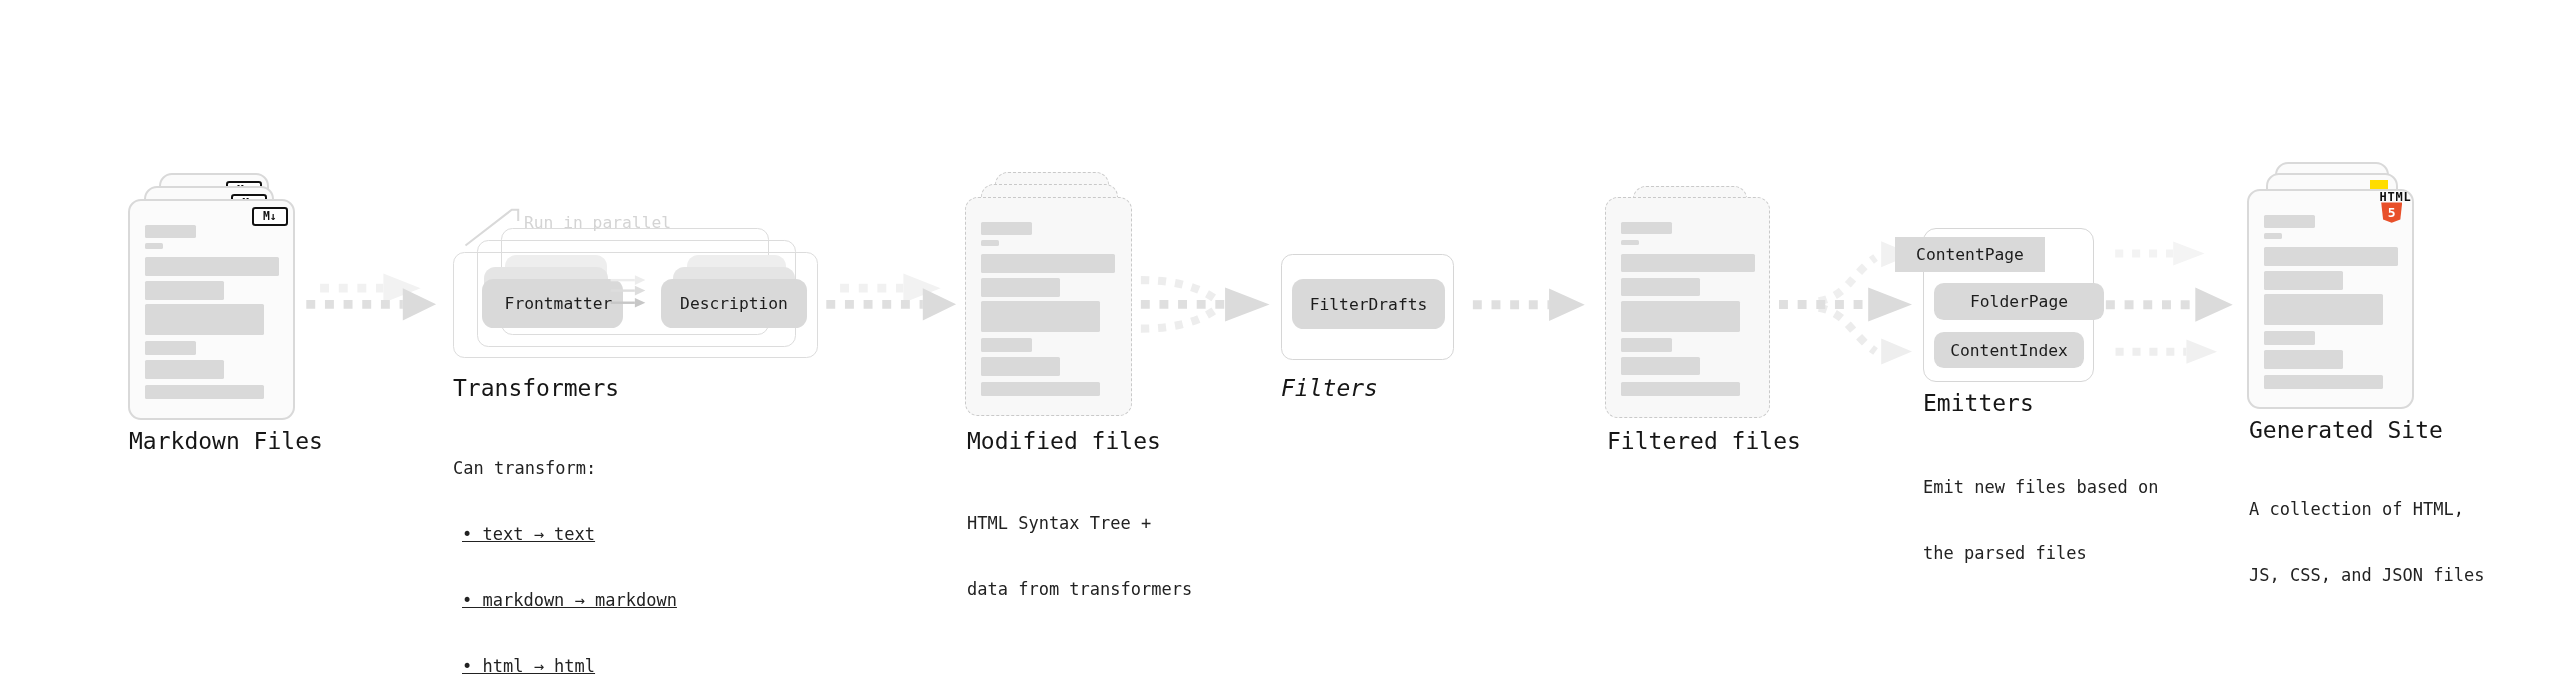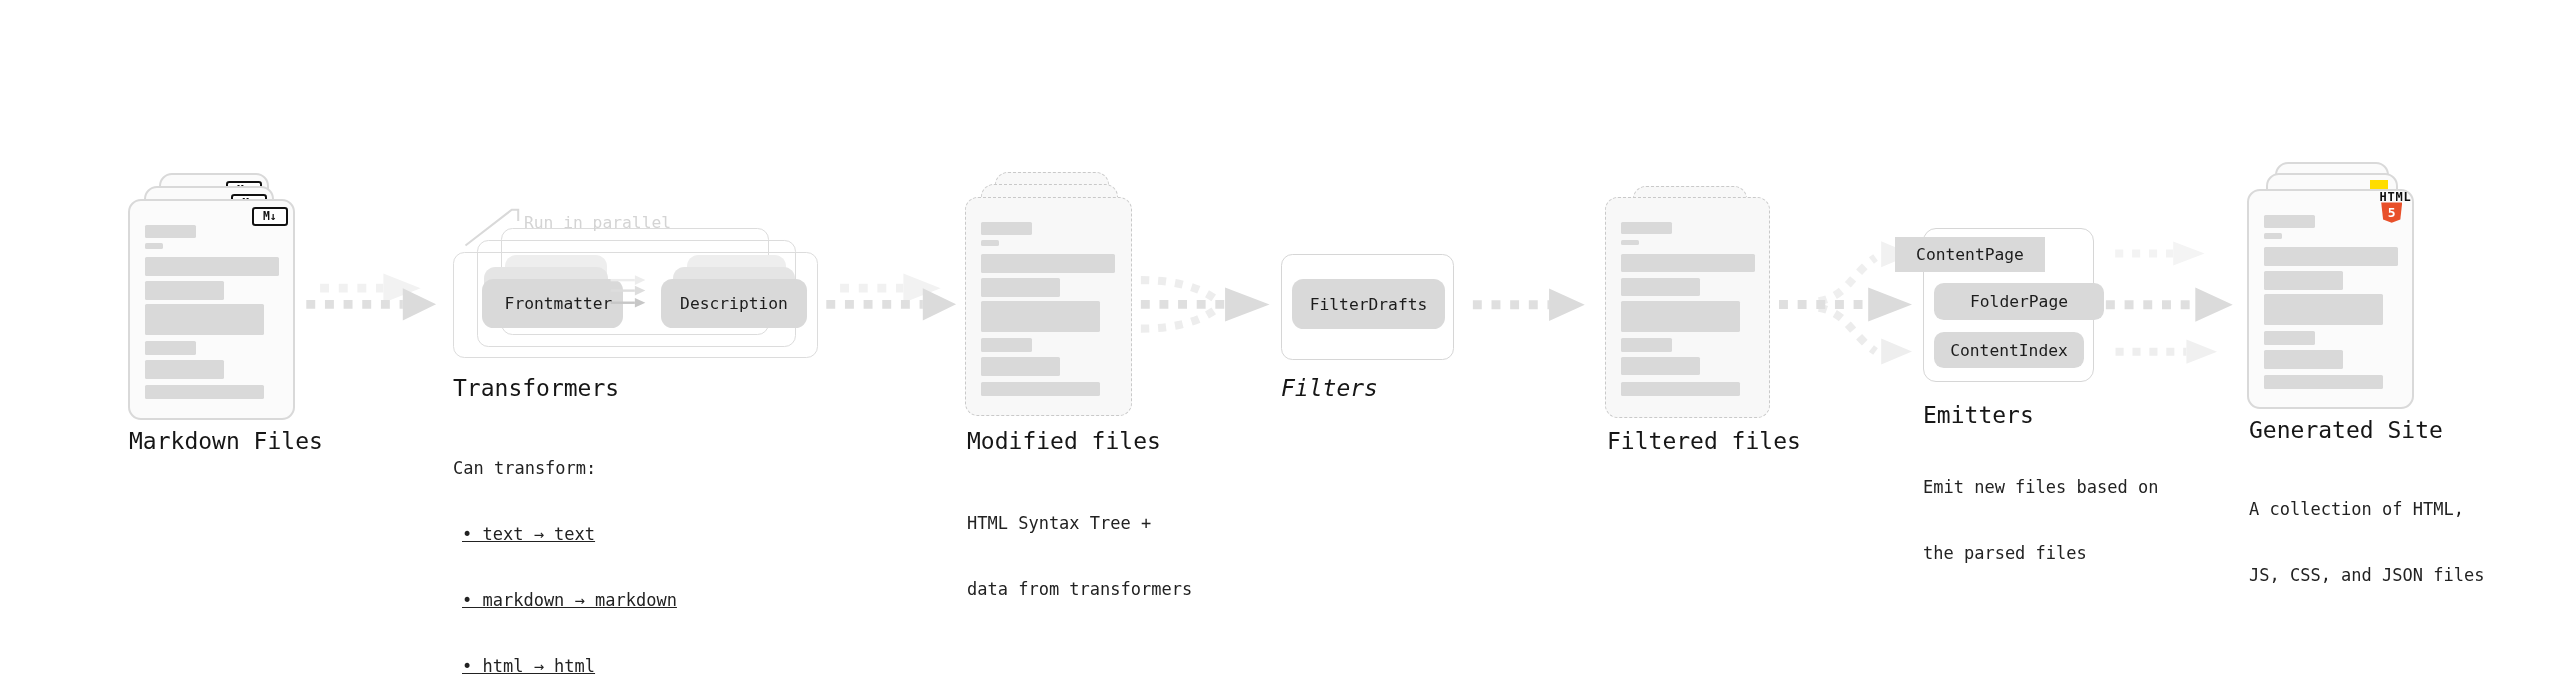--- a/index.html
+++ b/index.html
@@ -186,21 +186,21 @@
     <path d="M55,86 C90,92 95,119 125,140" fill="none" stroke="#ececec" stroke-width="10" stroke-dasharray="10 11"></path>
     <polygon points="132,124 170,140 132,156" fill="#eeeeee"></polygon>
     <line x1="6" y1="82" x2="116" y2="82" stroke="#dfdfdf" stroke-width="11" stroke-dasharray="11 12"></line>
     <polygon points="116,61 170,82 116,103" fill="#dbdbdb"></polygon>
   </svg>
 
   <div class="frame" style="left:1923px;top:228px;width:171px;height:154px;border-color:#d6d6d6;border-radius:13px;"></div>
   <div class="pill" style="left:1895px;top:237px;width:150px;height:35px;border-radius:0;">ContentPage</div>
   <div class="pill" style="left:1934px;top:283px;width:170px;height:37px;border-radius:9.8px;">FolderPage</div>
   <div class="pill" style="left:1934px;top:332px;width:150px;height:36px;border-radius:9.8px;">ContentIndex</div>
-  <div class="heading" style="left:1923px;top:391px;margin-top:12px;">Emitters</div>
+  <div class="heading" style="left:1923px;top:391px;">Emitters</div>
   <div class="body-text" style="left:1923px;top:432px;">
     <div>Emit new files based on</div>
     <div>the parsed files</div>
   </div>
 
   <svg style="left:2110px;top:239px;" width="99" height="29" viewBox="0 0 122 36">
     <line x1="6" y1="18" x2="78" y2="18" stroke="#f3f3f3" stroke-width="10" stroke-dasharray="10 11"></line>
     <polygon points="78,3 117,18 78,33" fill="#f4f4f4"></polygon>
   </svg>
   <svg style="left:2101px;top:285px;" width="135" height="41" viewBox="0 0 166 50">

